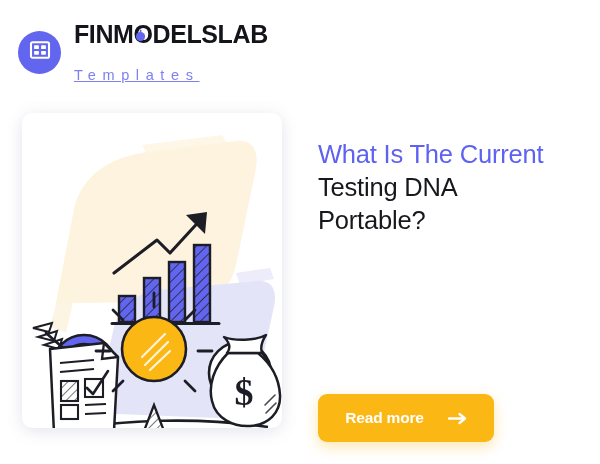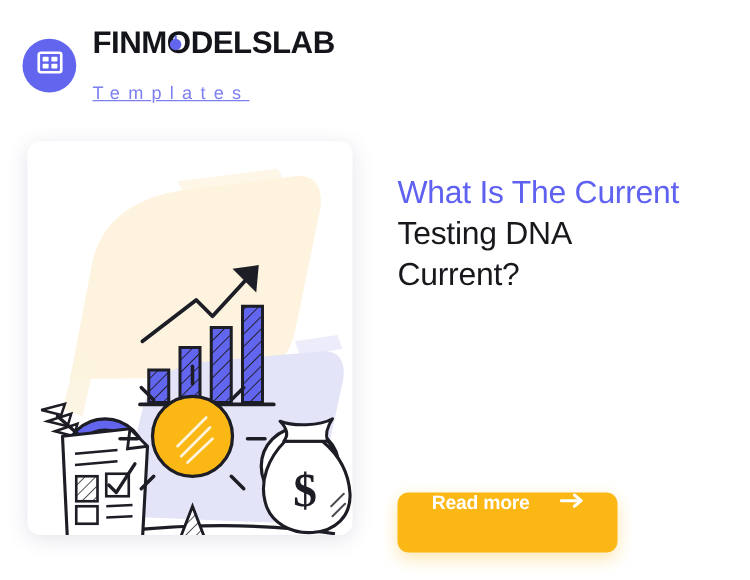--- a/index.html
+++ b/index.html
@@ -59,21 +59,21 @@
     margin-top:12px;
   }
   .hl-accent { color:#5f62f0; display:block; }
   .hl-dark   { color:#17181c; display:block; }
 
   .cta {
     position:absolute; left:318px; top:394px;
     width:176px; height:48px;
     background:#fbb713; border:none; border-radius:9px;
     box-shadow:0 5px 14px rgba(251,183,19,.33);
-    display:flex; align-items:flex-start; justify-content:center; gap:24px;
+    display:flex; align-items:center; justify-content:center; gap:24px;
     cursor:pointer;
   }
   .cta-label {
     color:#ffffff; font-size:15.5px; font-weight:bold;
     letter-spacing:-0.2px;
   }
   .cta-arrow { color:#ffffff; display:flex; align-items:center; }
 </style>
 </head>
 <body>
@@ -225,21 +225,21 @@
         <line x1="202" y1="327" x2="208" y2="321"></line>
         <line x1="212" y1="328" x2="218" y2="322"></line>
         <line x1="222" y1="328" x2="228" y2="322"></line>
       </g>
     </svg>
   </div>
 
   <h1 class="headline">
     <span class="hl-accent">What Is The Current</span>
     <span class="hl-dark">Testing DNA</span>
-    <span class="hl-dark">Current?</span>
+    <span class="hl-dark">Portable?</span>
   </h1>
 
   <button class="cta">
     <span class="cta-label">Read more</span>
     <span class="cta-arrow">
       <svg width="19" height="13" viewBox="0 0 19 13" aria-hidden="true">
         <line x1="1" y1="6.5" x2="15" y2="6.5" stroke="#ffffff" stroke-width="2.4" stroke-linecap="round"></line>
         <path d="M11.5 2 L17 6.5 L11.5 11" fill="none" stroke="#ffffff" stroke-width="2.4" stroke-linecap="round" stroke-linejoin="round"></path>
       </svg>
     </span>

